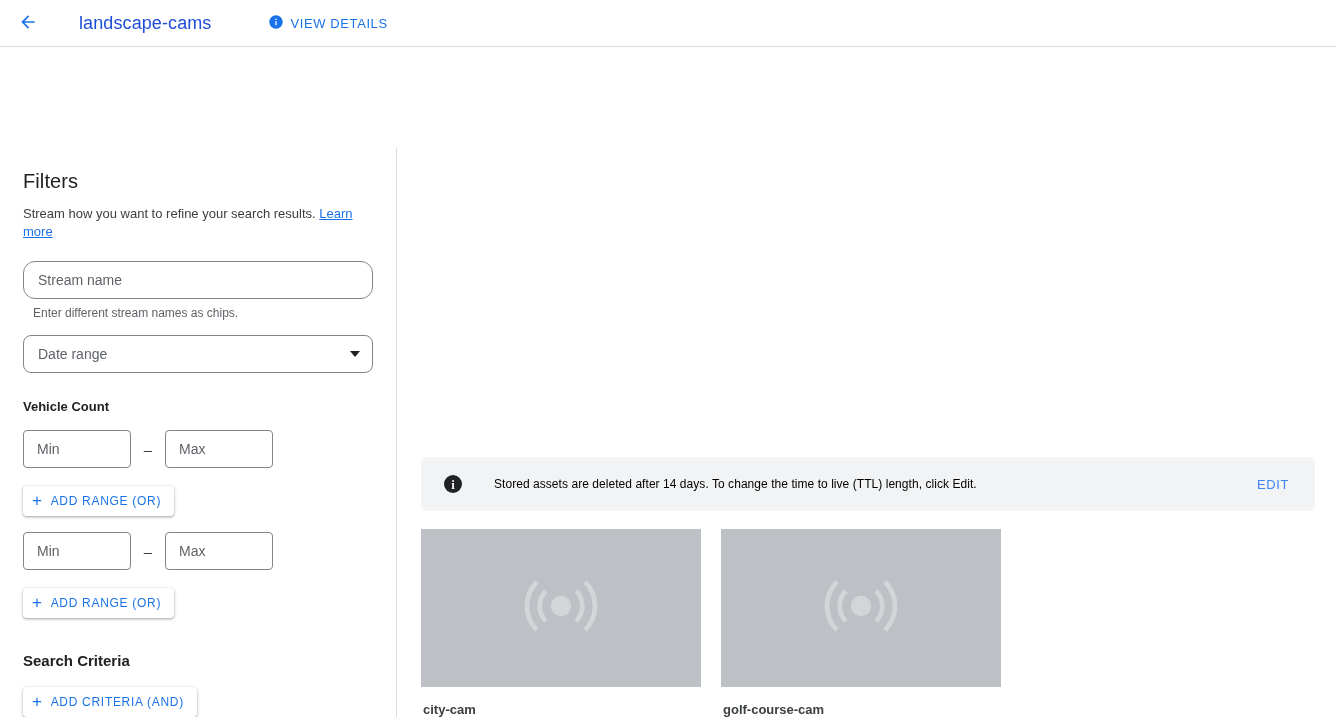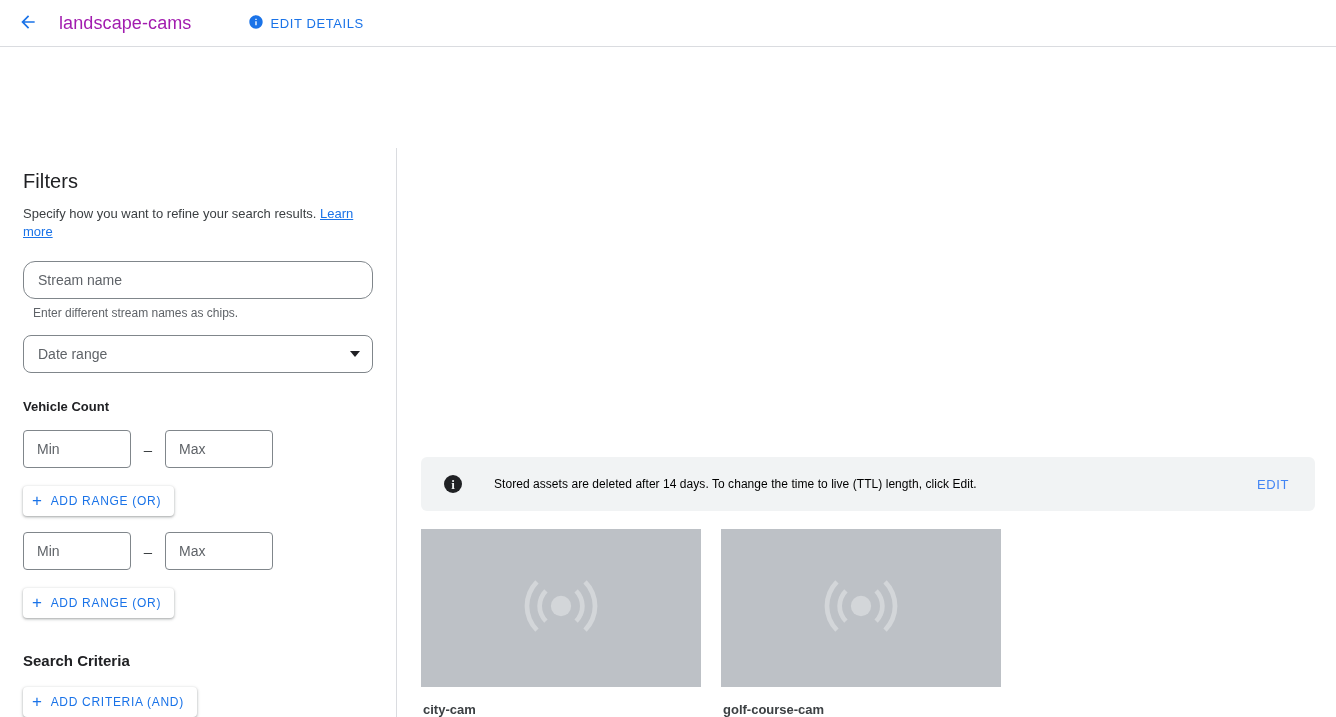--- a/index.html
+++ b/index.html
@@ -34,23 +34,23 @@
     justify-content: center;
     border: none;
     background: transparent;
     cursor: pointer;
     padding: 0;
     border-radius: 50%;
   }
   .page-title {
     font-size: 18px;
     font-weight: 400;
-    color: #a21caf;
+    color: #1d4ed8;
     letter-spacing: 0.1px;
-    margin-left: 17px;
+    margin-left: 37px;
     white-space: nowrap;
   }
   .view-details {
     display: flex;
     align-items: center;
     gap: 6px;
     margin-left: 55px;
     background: transparent;
     border: none;
     padding: 4px 2px;
@@ -306,31 +306,31 @@
   </button>
 
   <div class="page-title">landscape-cams</div>
 
   <button class="view-details">
     <span>
       <svg width="16" height="16" viewBox="0 0 24 24" fill="#1a73e8" aria-hidden="true">
         <path d="M12 2C6.48 2 2 6.48 2 12s4.48 10 10 10 10-4.48 10-10S17.52 2 12 2zm1 15h-2v-6h2v6zm0-8h-2V7h2v2z"></path>
       </svg>
     </span>
-    <span class="view-details-label">EDIT DETAILS</span>
+    <span class="view-details-label">VIEW DETAILS</span>
   </button>
 </div>
 
 <div class="body-split">
 
   <aside class="filters-panel">
     <h1 class="filters-heading">Filters</h1>
 
     <p class="filters-desc">
-      <span>Specify how you want to refine your search results.</span>
+      <span>Stream how you want to refine your search results.</span>
       <a class="learn-more">Learn more</a>
     </p>
 
     <input class="text-field" type="text" placeholder="Stream name" style="">
     <div class="field-hint">Enter different stream names as chips.</div>
 
     <div class="select-wrap">
       <div class="select-box">Date range</div>
       <span class="caret"></span>
     </div>

